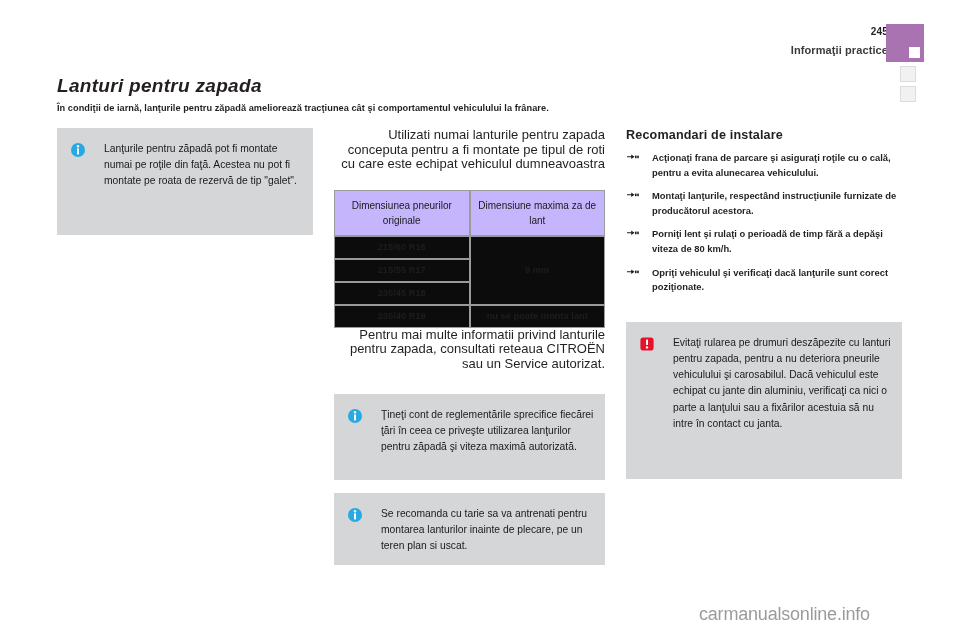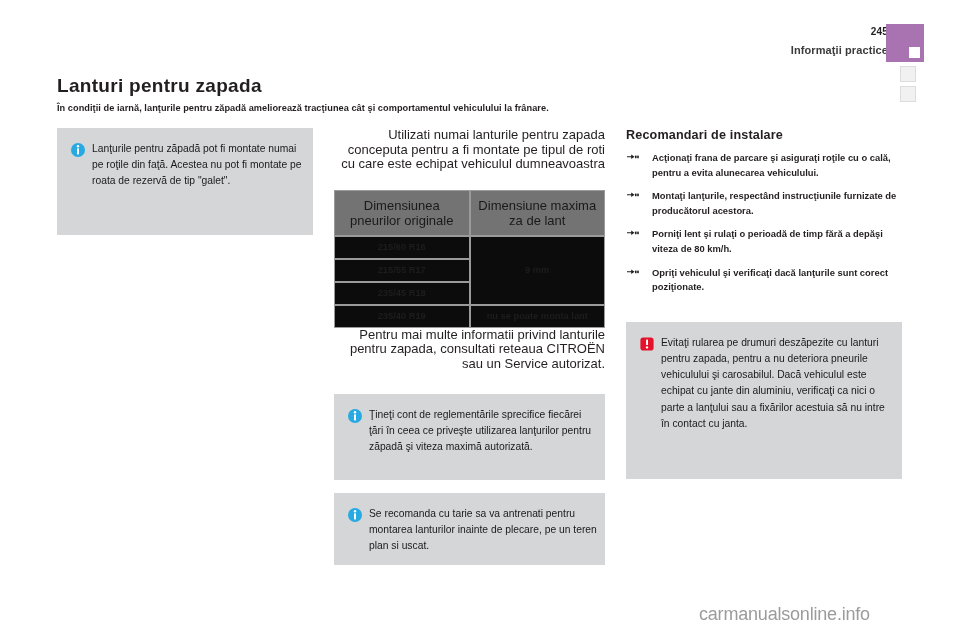--- a/index.html
+++ b/index.html
@@ -65,20 +65,21 @@
   .tab-small.t2 { top: 86px; }
 
   
   .doc-title {
     position: absolute;
     left: 57px; top: 62px;
     font-size: 19px;
     font-weight: bold;
     color: #231f20;
     letter-spacing: .3px;
+    font-style: italic;
   }
   .doc-subtitle {
     position: absolute;
     left: 57px; top: 103px;
     width: 700px;
     font-size: 9.2px;
     font-weight: bold;
     color: #231f20;
     letter-spacing: .05px;
   }
@@ -91,21 +92,21 @@
   .col-1 { left: 57px;  width: 256px; }
   .col-2 { left: 334px; width: 271px; }
   .col-3 { left: 626px; width: 276px; }
 
   
   .callout {
     background: #d5d6d8;
     padding: 13px 8px 16px 14px;
     box-sizing: border-box;
     display: flex;
-    gap: 7px;
+    gap: 19px;
     align-items: flex-start;
   }
   .callout-icon {
     flex: 0 0 auto;
     width: 14px; height: 14px;
     margin-top: 2px;
   }
   .callout-text {
     font-size: 10.3px;
     line-height: 16.2px;
@@ -128,23 +129,23 @@
 
   
   table.spec {
     border-collapse: separate;
     border-spacing: 0;
     width: 271px;
     margin-top: 18px;
     table-layout: fixed;
   }
   table.spec th {
-    background: #737373;
+    background: #c4b5fd;
     border: 1px solid #9a9a9a;
-    font-size: 13px;
+    font-size: 10px;
     font-weight: normal;
     color: #1a1a1a;
     line-height: 15px;
     padding: 7px 4px;
     text-align: center;
     vertical-align: middle;
   }
   table.spec td {
     background: #0c0c0c;
     border: 1px solid #9a9a9a;

